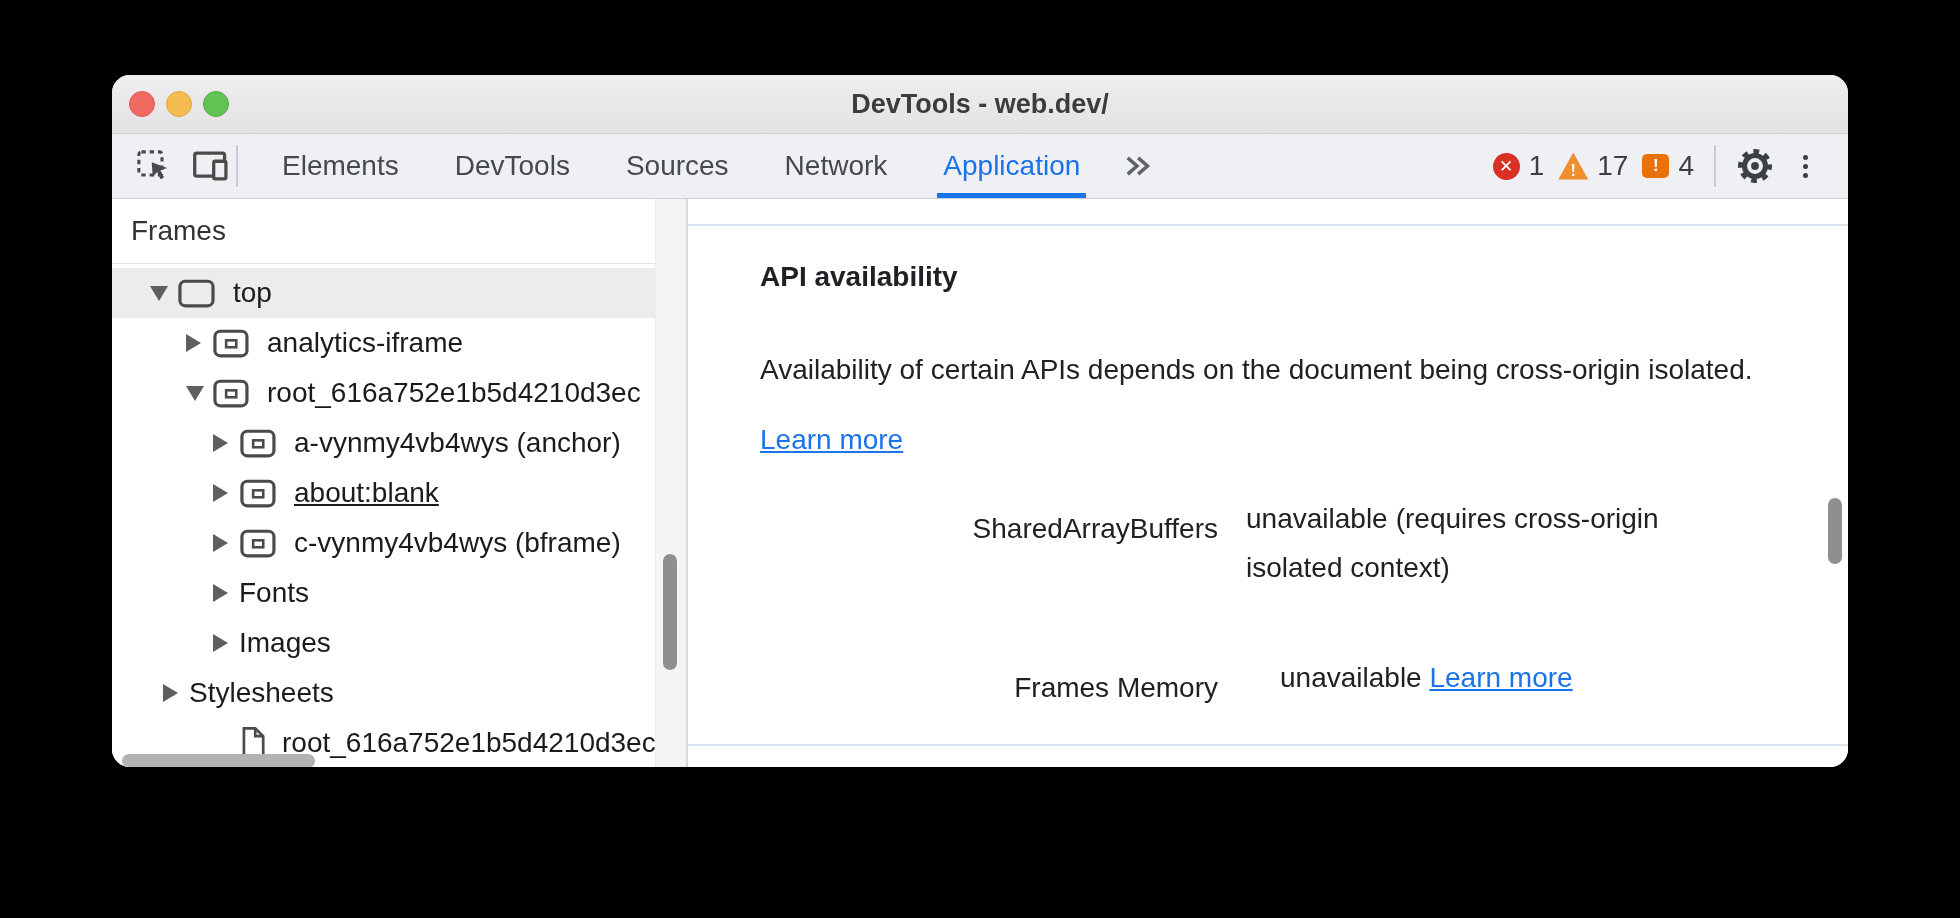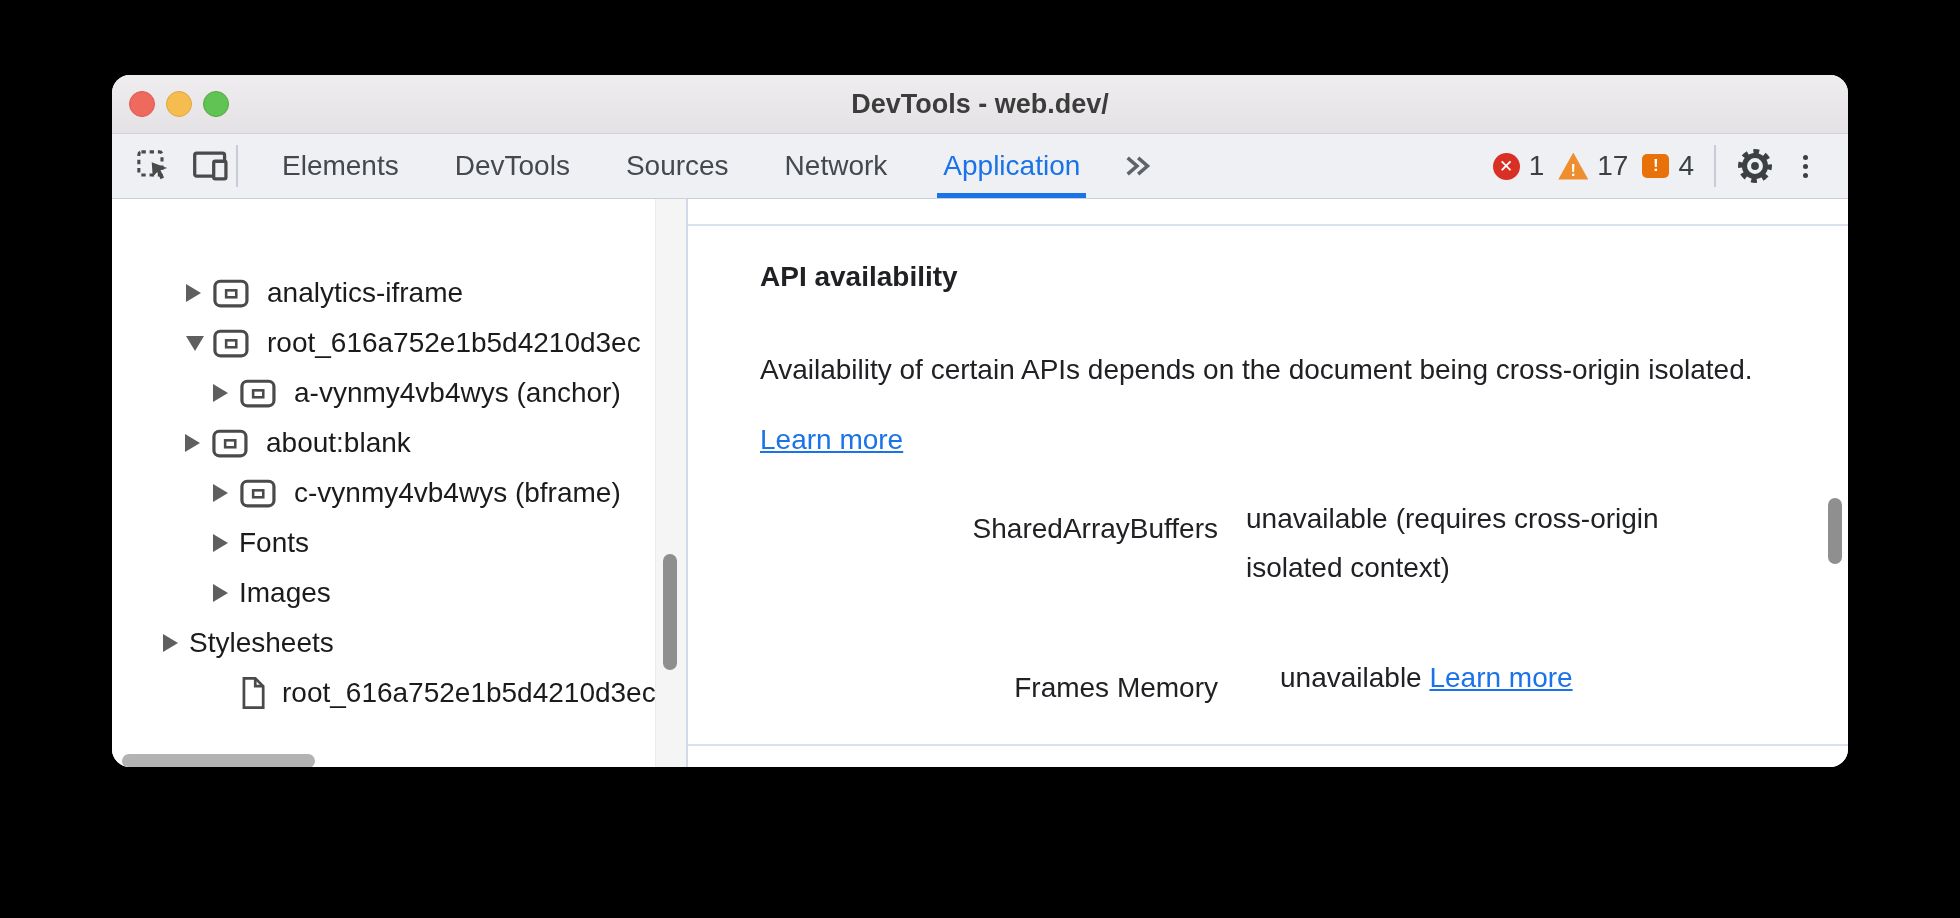--- a/index.html
+++ b/index.html
@@ -130,21 +130,33 @@
       <div class="kebab">
           <i></i>
           <i></i>
           <i></i>
         </div>
     </div>
   </div>
 
   <div class="body">
     <div class="sidebar">
+      <div class="side-header">Frames</div>
       <div class="tree" id="frames-tree">
+          <div class="trow selected" style="padding-left: 38px;">
+            <span class="arrow-slot">
+              <i class="tri-d"></i>
+            </span>
+            <span class="ticon">
+              <svg width="42" height="32" viewBox="0 0 36 30">
+                <rect x="2" y="4" width="31" height="23" rx="5" fill="none" stroke="#4a4a4a" stroke-width="3"></rect>
+              </svg>
+            </span>
+            <span>top</span>
+          </div>
           <div class="trow" style="padding-left: 74px;">
             <span class="arrow-slot">
               <i class="tri-r"></i>
             </span>
             <span class="ticon">
               <svg width="40" height="32" viewBox="0 0 36 30">
                 <rect x="2" y="4" width="30" height="23" rx="5" fill="none" stroke="#4a4a4a" stroke-width="3"></rect>
                 <rect x="12.5" y="12.5" width="9.5" height="6.5" fill="none" stroke="#4a4a4a" stroke-width="2.4"></rect>
               </svg>
             </span>
@@ -167,21 +179,21 @@
               <i class="tri-r"></i>
             </span>
             <span class="ticon">
               <svg width="40" height="32" viewBox="0 0 36 30">
                 <rect x="2" y="4" width="30" height="23" rx="5" fill="none" stroke="#4a4a4a" stroke-width="3"></rect>
                 <rect x="12.5" y="12.5" width="9.5" height="6.5" fill="none" stroke="#4a4a4a" stroke-width="2.4"></rect>
               </svg>
             </span>
             <span>a-vynmy4vb4wys (anchor)</span>
           </div>
-          <div class="trow" style="padding-left: 73px;">
+          <div class="trow" style="padding-left: 101px; text-decoration: underline;">
             <span class="arrow-slot">
               <i class="tri-r"></i>
             </span>
             <span class="ticon">
               <svg width="40" height="32" viewBox="0 0 36 30">
                 <rect x="2" y="4" width="30" height="23" rx="5" fill="none" stroke="#4a4a4a" stroke-width="3"></rect>
                 <rect x="12.5" y="12.5" width="9.5" height="6.5" fill="none" stroke="#4a4a4a" stroke-width="2.4"></rect>
               </svg>
             </span>
             <span>about:blank</span>

